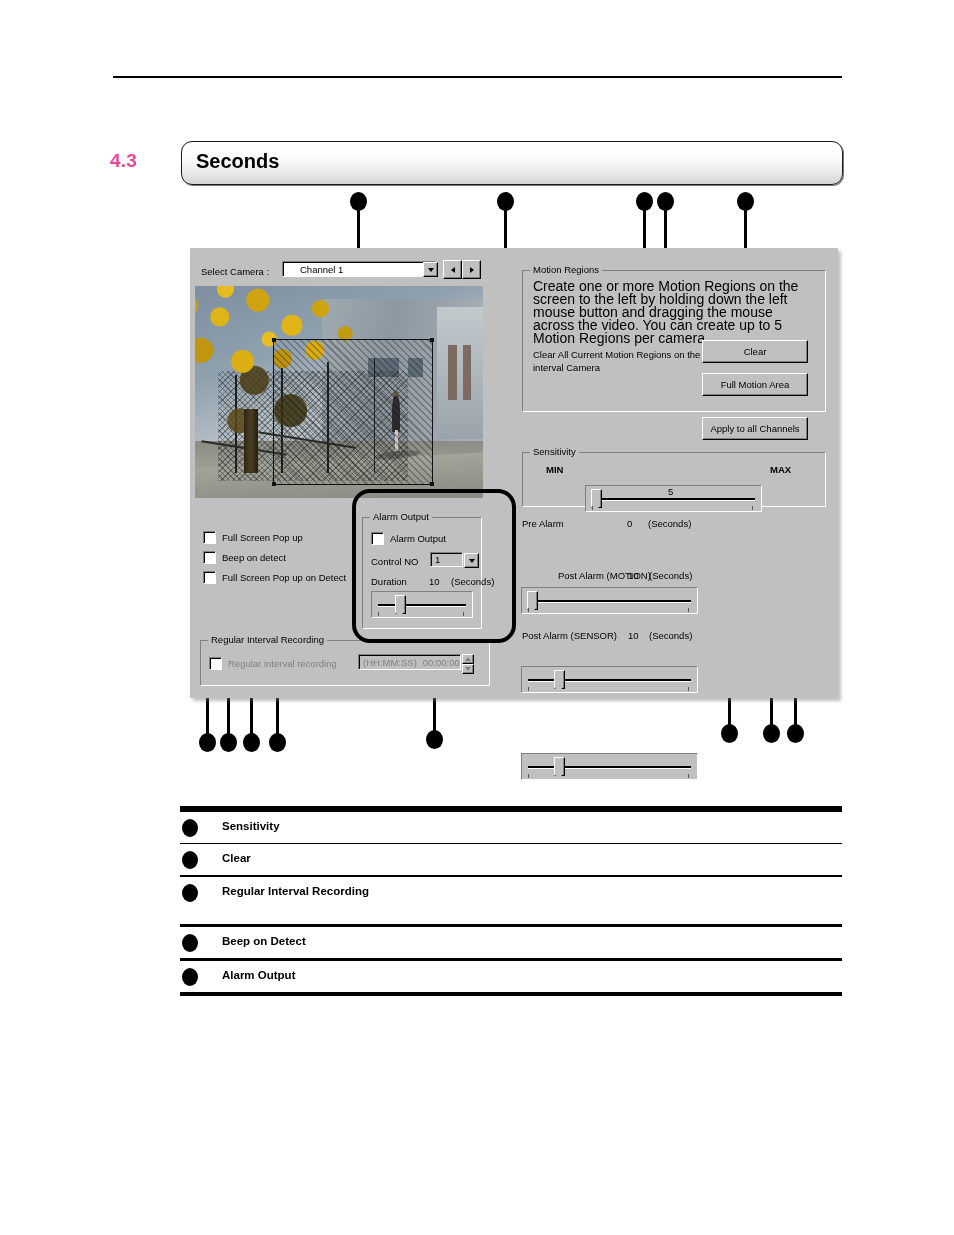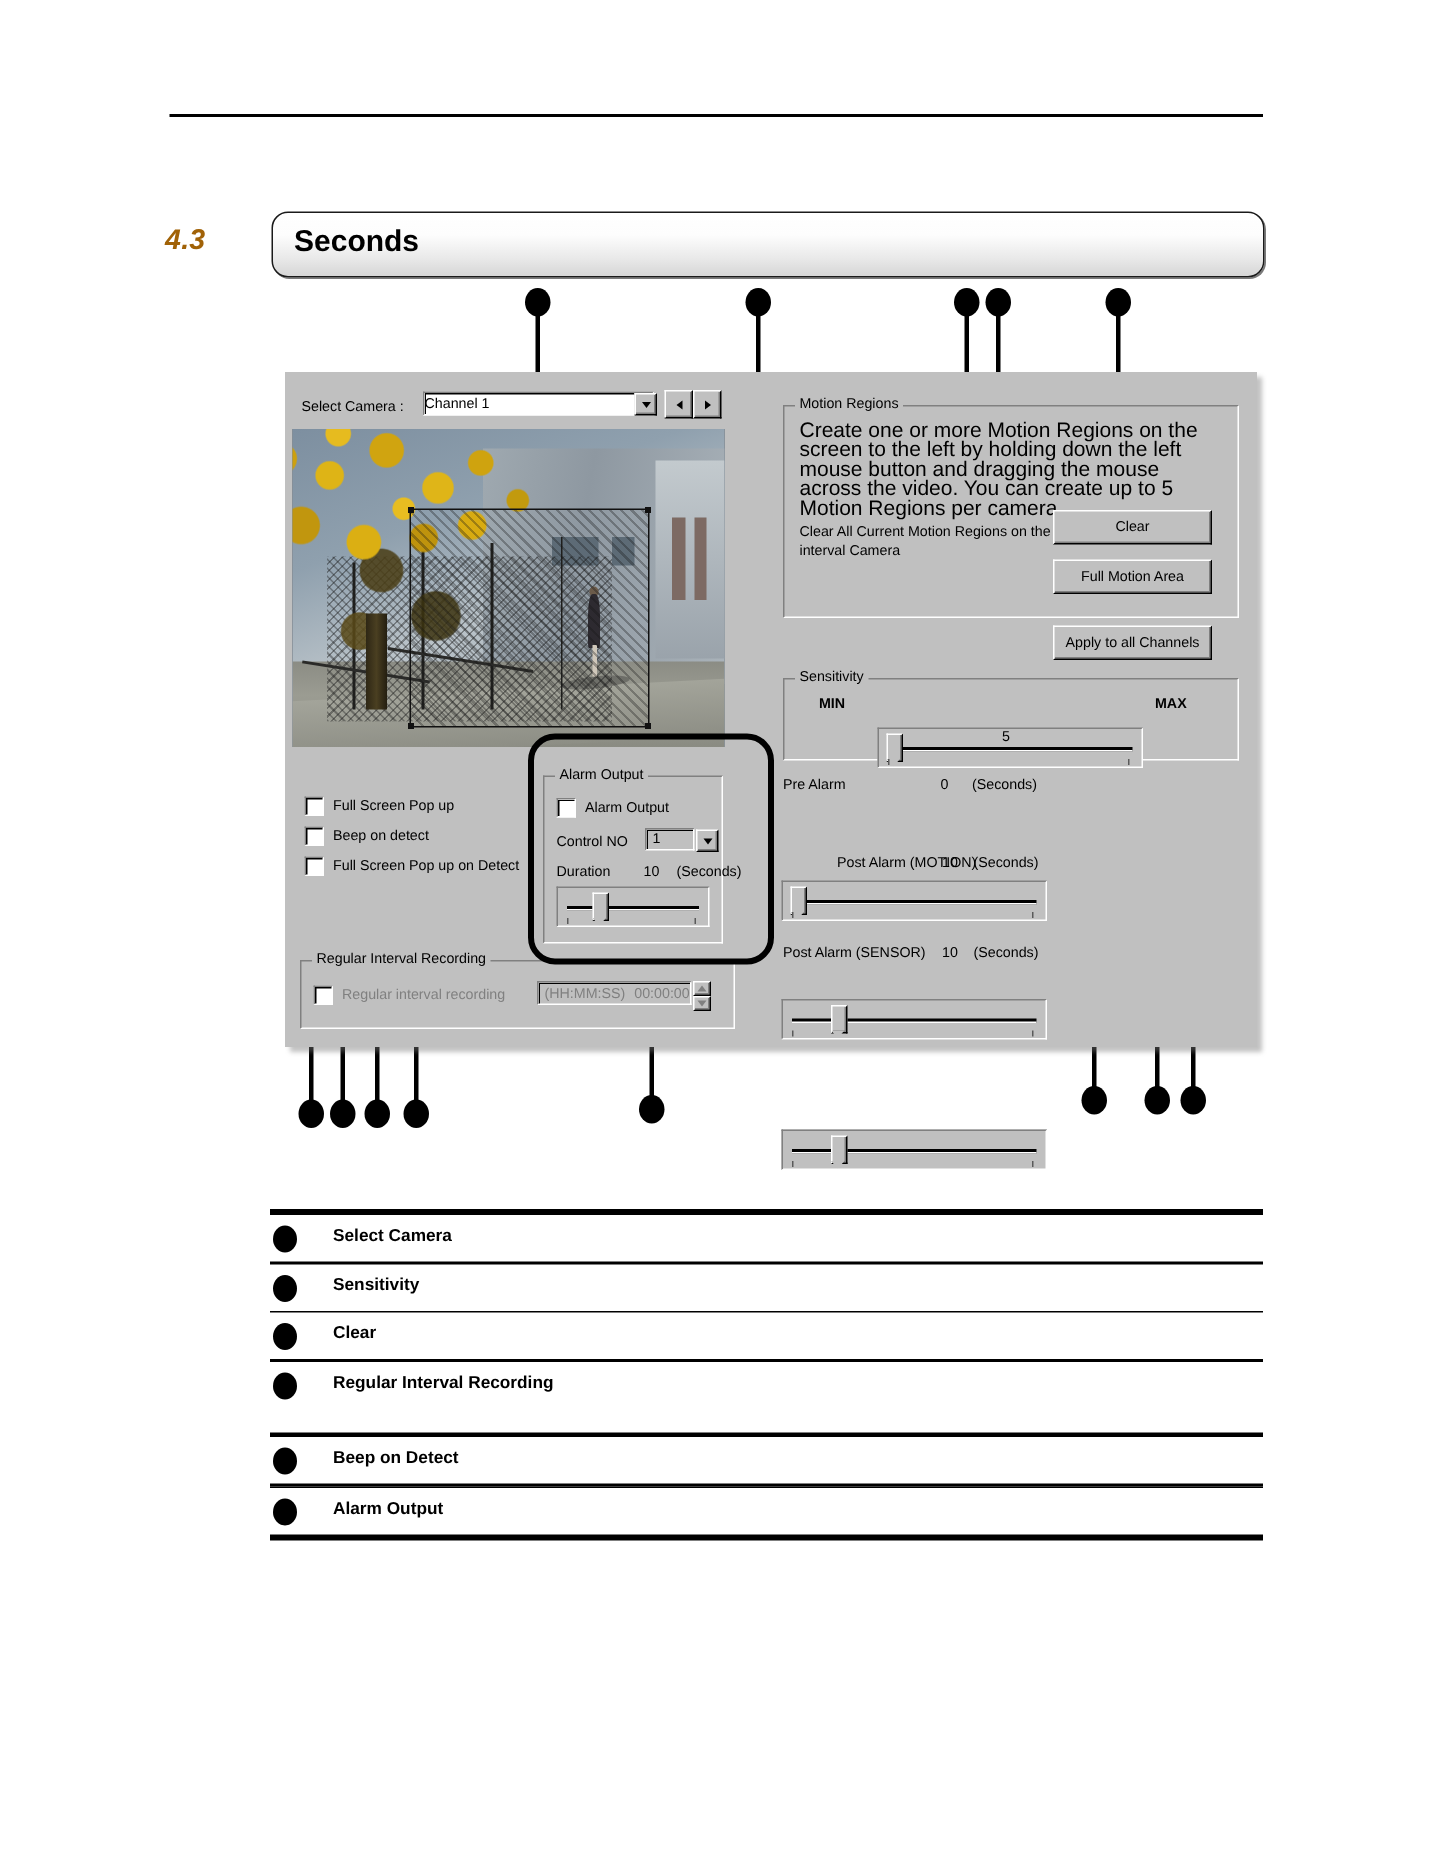--- a/index.html
+++ b/index.html
@@ -7,21 +7,21 @@
     width:954px;height:1235px;background:#ffffff;
     font-family:"Liberation Sans", sans-serif;
     position:relative;overflow:hidden;
   }
   .abs{position:absolute;}
 
   
   #top-rule{left:113px;top:76px;width:729px;height:2px;background:#000;}
 
   
-  #sec-num{left:110px;top:150px;font-size:19px;font-weight:bold;color:#a16207;letter-spacing:.2px;font-style:italic;}
+  #sec-num{left:110px;top:150px;font-size:19px;font-weight:bold;color:#ec4899;letter-spacing:.2px;}
   #sec-bar{
     left:181px;top:141px;width:660px;height:42px;border:1.5px solid #1a1a1a;
     border-radius:11px;
     background:linear-gradient(to bottom,#ffffff 0%,#fdfdfd 35%,#e9e9e9 72%,#d6d6d6 100%);
     box-shadow:1px 1px 0 #7a7a7a;
   }
   #sec-title{left:196px;top:150px;font-size:20px;font-weight:bold;color:#000;}
 
   
   #dialog{
@@ -232,21 +232,21 @@
 <div class="cline" style="left:699px;top:595px;width:9px;height:13px;clip-path:polygon(100% 0,100% 100%,0 50%);"></div>
 
 <div class="cdot" style="left:787px;top:724px;"></div>
 <div class="cline" style="left:794px;top:538px;width:3px;height:190px;"></div>
 <div class="cline" style="left:707px;top:538px;width:90px;height:3px;"></div>
 <div class="cline" style="left:699px;top:533px;width:9px;height:13px;clip-path:polygon(100% 0,100% 100%,0 50%);"></div>
 
 <div class="abs" id="dialog">
 
   <div class="abs w-text" style="left:11px;top:18px;">Select Camera :</div>
-  <div class="abs field" style="left:92px;top:13px;width:154px;height:16px;padding-left:0;box-sizing:border-box;">
+  <div class="abs field" style="left:92px;top:13px;width:154px;height:16px;padding-left:17px;box-sizing:border-box;">
     <span>Channel 1</span>
   </div>
   <div class="abs combo-arrow" style="left:233px;top:14px;">
     <span class="tri-d"></span>
   </div>
   <div class="abs btn" style="left:253px;top:12px;width:17px;height:17px;">
     <span class="tri-l"></span>
   </div>
   <div class="abs btn" style="left:272px;top:12px;width:17px;height:17px;">
     <span class="tri-r"></span>
@@ -388,24 +388,20 @@
     <span class="h" style="left:-2px;bottom:-2px;"></span>
     <span class="h" style="right:-2px;bottom:-2px;"></span>
   </div>
 </div>
 
 <div class="abs" id="alarm-ring"></div>
 
 <div class="abs" id="legend">
   <div class="lg-rule-thick"></div>
 
-  <div class="lg-row" style="height:31px;">
-    <span class="lg-dot"></span>
-    <span class="lg-label">Select Camera</span>
-  </div>
   <div class="lg-rule"></div>
 
   <div class="lg-row" style="height:31px;">
     <span class="lg-dot"></span>
     <span class="lg-label">Sensitivity</span>
   </div>
   <div class="lg-rule"></div>
 
   <div class="lg-row" style="height:31px;">
     <span class="lg-dot"></span>

